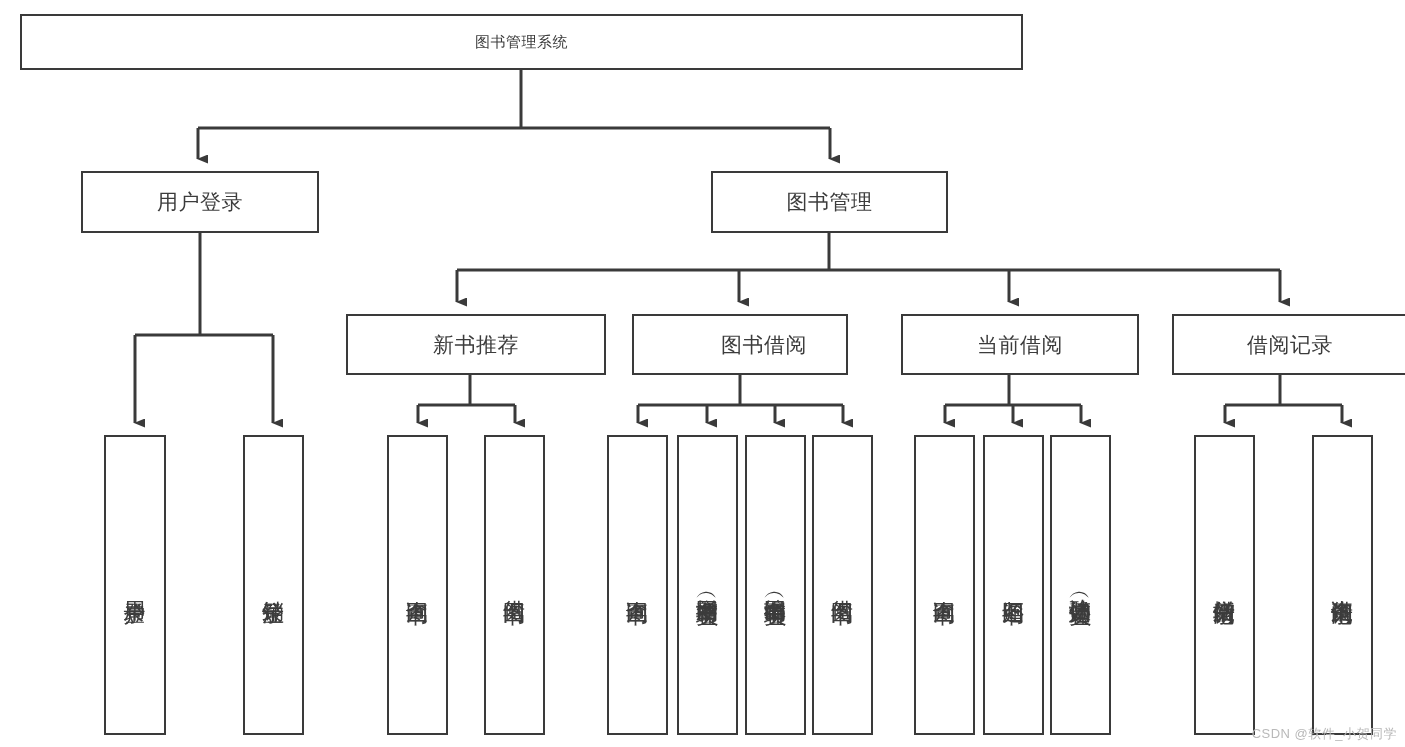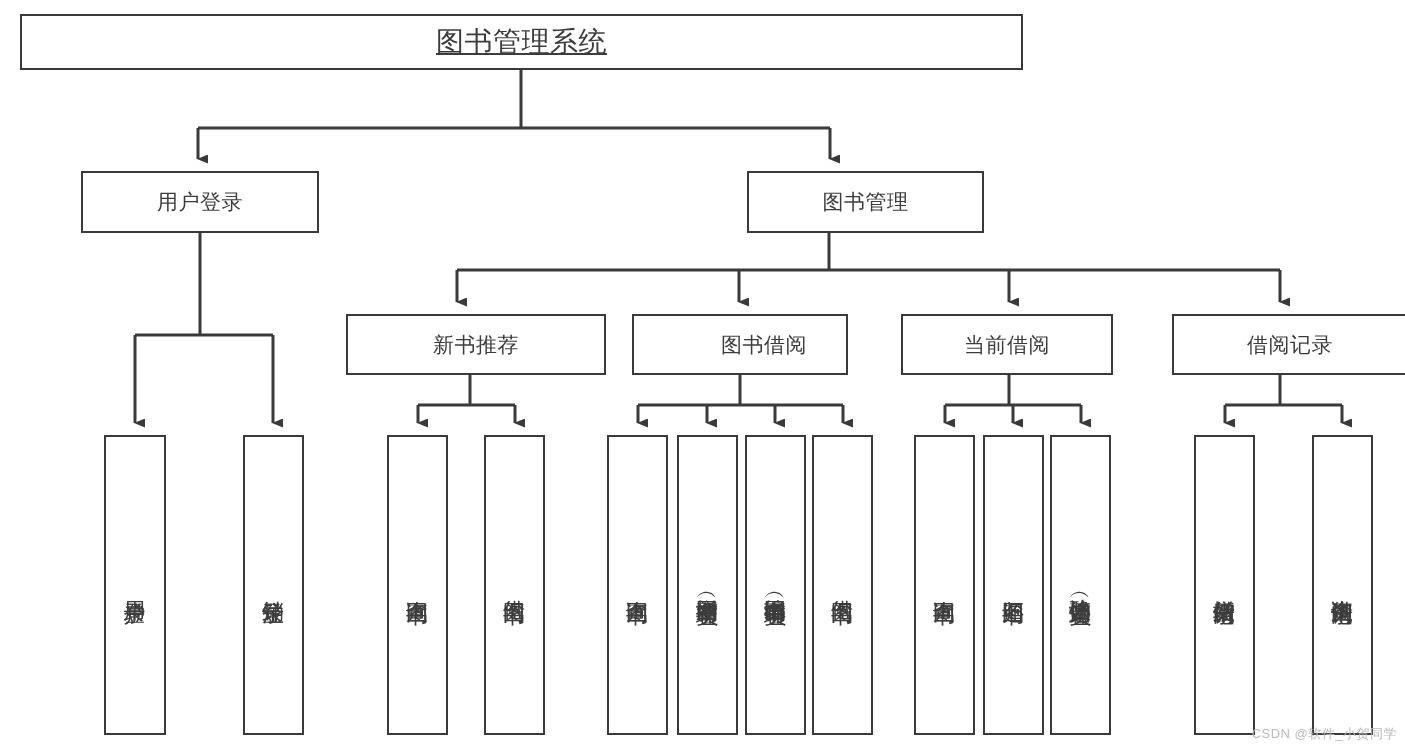--- a/index.html
+++ b/index.html
@@ -41,22 +41,21 @@
     color: #3c3c3c;
   }
   
   .node.h .lbl {
     font-size: 21px;
     line-height: 1.1;
     letter-spacing: 0.5px;
     white-space: nowrap;
   }
   .node.root .lbl {
-    font-size: 28px;
-    text-decoration: underline;
+    font-size: 15px;
   }
   
   .node.v {
     padding: 6px 0;
     align-items: center;
     justify-content: center;
   }
   .node.v .lbl {
     writing-mode: vertical-rl;
     text-orientation: upright;
@@ -125,33 +124,33 @@
   </svg>
 
   <div class="node h root" id="node-root" style="left: 20px; top: 14px; width: 1003px; height: 56px;">
     <span class="lbl">图书管理系统</span>
   </div>
 
   <div id="level2-container">
       <div class="node h" style="left: 81px; top: 171px; width: 238px; height: 62px;">
         <span class="lbl">用户登录</span>
       </div>
-      <div class="node h" style="left: 711px; top: 171px; width: 237px; height: 62px; margin-left: 36px;">
+      <div class="node h" style="left: 711px; top: 171px; width: 237px; height: 62px;">
         <span class="lbl">图书管理</span>
       </div>
     </div>
 
   <div id="level3-container">
       <div class="node h" style="left: 346px; top: 314px; width: 260px; height: 61px;">
         <span class="lbl">新书推荐</span>
       </div>
       <div class="node h" style="left: 632px; top: 314px; width: 216px; height: 61px; padding-left: 48px;">
         <span class="lbl">图书借阅</span>
       </div>
-      <div class="node h" style="left: 901px; top: 314px; width: 212px; height: 61px;">
+      <div class="node h" style="left: 901px; top: 314px; width: 238px; height: 61px;">
         <span class="lbl">当前借阅</span>
       </div>
       <div class="node h" style="left: 1172px; top: 314px; width: 236px; height: 61px;">
         <span class="lbl">借阅记录</span>
       </div>
     </div>
 
   <div id="leaf-container">
       <div class="node v" style="left: 104px; top: 435px; width: 62px; height: 300px;">
         <span class="lbl">用户登录</span>

